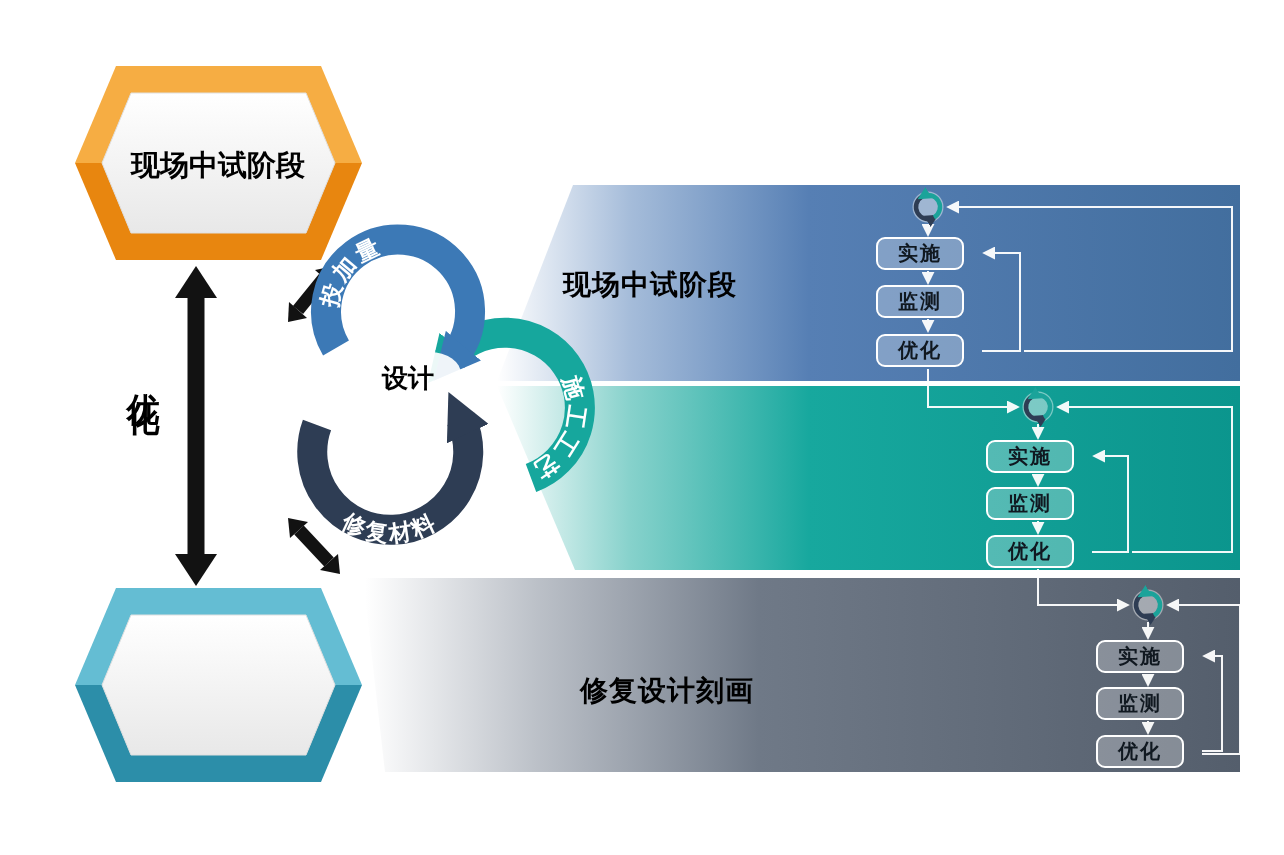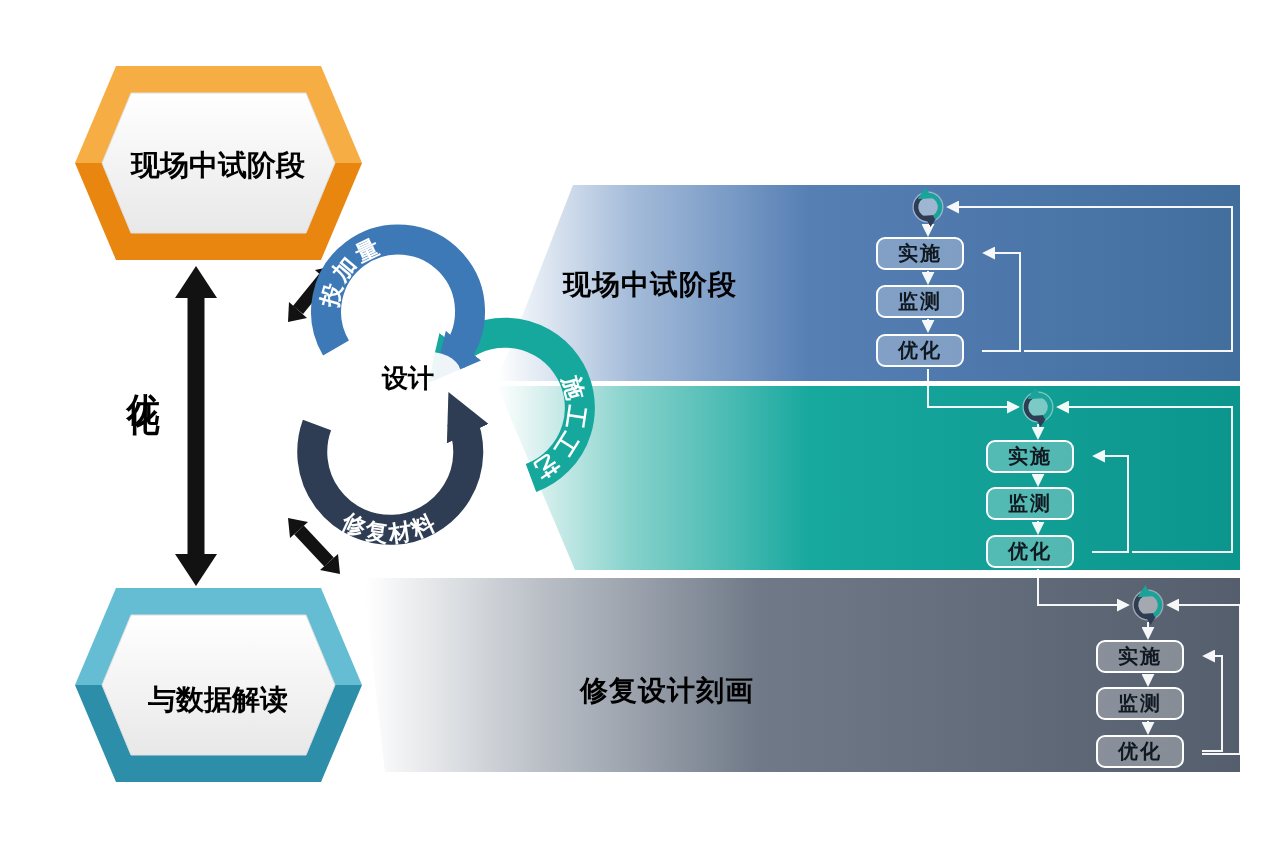--- a/index.html
+++ b/index.html
@@ -150,21 +150,20 @@
     <path d="M 1202 754 L 1240 754 L 1240 605 L 1170 605" marker-end="url(#mWhite)"></path>
   </g>
 
   <use href="#cyc" transform="translate(928,207)"></use>
   <use href="#cyc" transform="translate(1038,407)"></use>
   <use href="#cyc" transform="translate(1148,605)"></use>
 </svg>
 
 <div class="txt hex-label" style="left:105px;top:146px;width:226px;font-size:29px;">现场中试阶段</div>
 
-<div class="txt hex-label" style="left:105px;top:681px;width:226px;font-size:28px;">与数据解读</div>
 
 <div class="txt vert" style="left:120px;top:368px;font-size:33px;">优化</div>
 
 <div class="txt" style="left:378px;top:361px;width:60px;text-align:center;font-size:26px;">设计</div>
 
 <div class="txt stage-label" style="left:563px;top:266px;">现场中试阶段</div>
 <div class="txt stage-label" style="left:580px;top:672px;">修复设计刻画</div>
 
 <div class="step-box" style="left:876px;top:237px;">实施</div>
 <div class="step-box" style="left:876px;top:285px;">监测</div>

